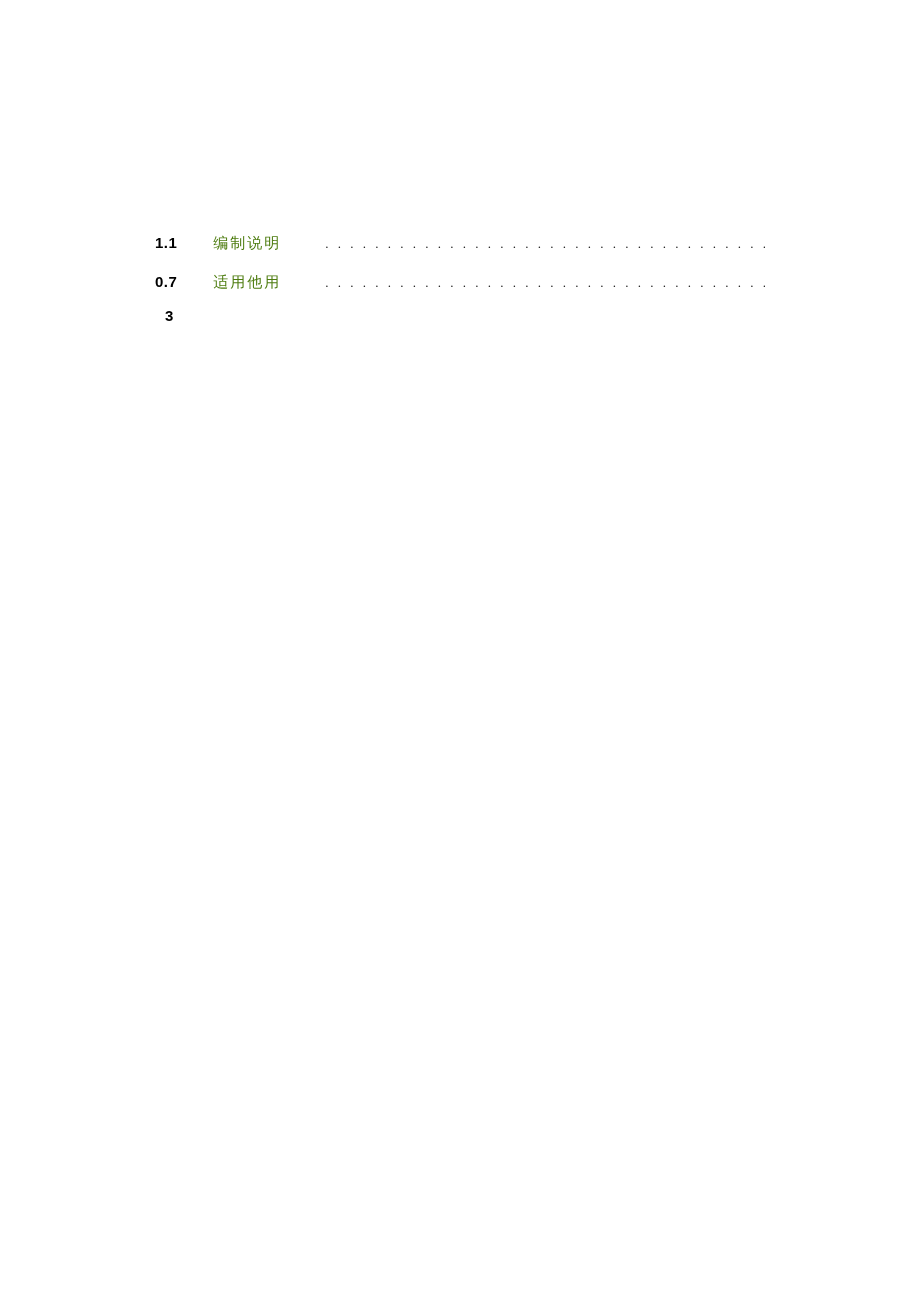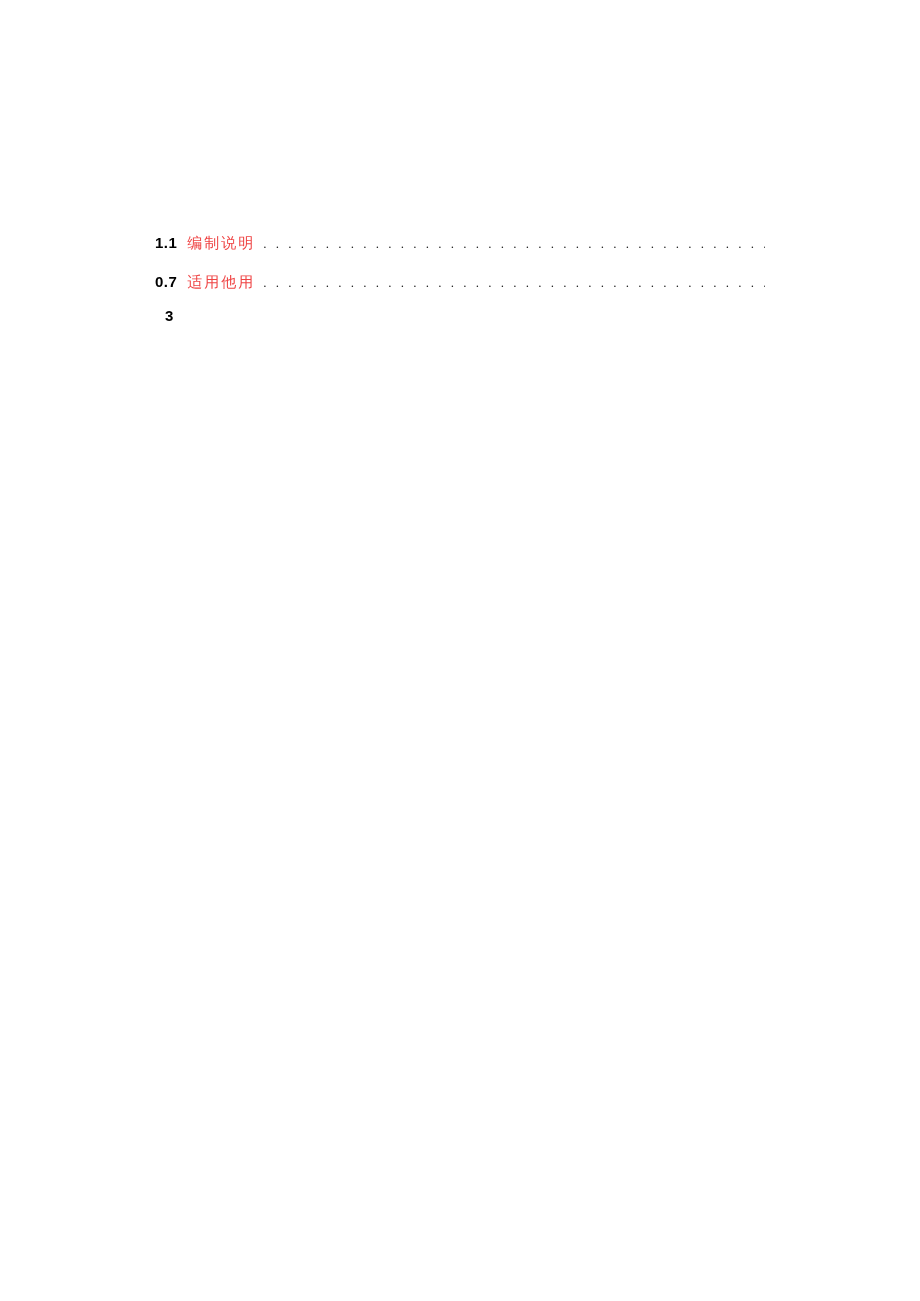--- a/index.html
+++ b/index.html
@@ -19,31 +19,31 @@
       top: 230px;
       left: 155px;
       right: 155px;
     }
     .toc-entry {
       display: flex;
       align-items: baseline;
       margin-bottom: 12px;
       font-size: 15px;
       line-height: 1.7;
+      gap: 36px;
     }
     .toc-number {
       font-weight: bold;
       font-family: "Arial", sans-serif;
       color: #000;
       letter-spacing: 0.5px;
       flex-shrink: 0;
     }
     .toc-title {
-      margin-left: 10px;
-      color: #ef4444;
+      color: #4d7c0f;
       letter-spacing: 2px;
       flex-shrink: 0;
     }
     .toc-dots {
       flex: 1;
       overflow: hidden;
       white-space: nowrap;
       color: #222;
       font-size: 13px;
       letter-spacing: 3px;

